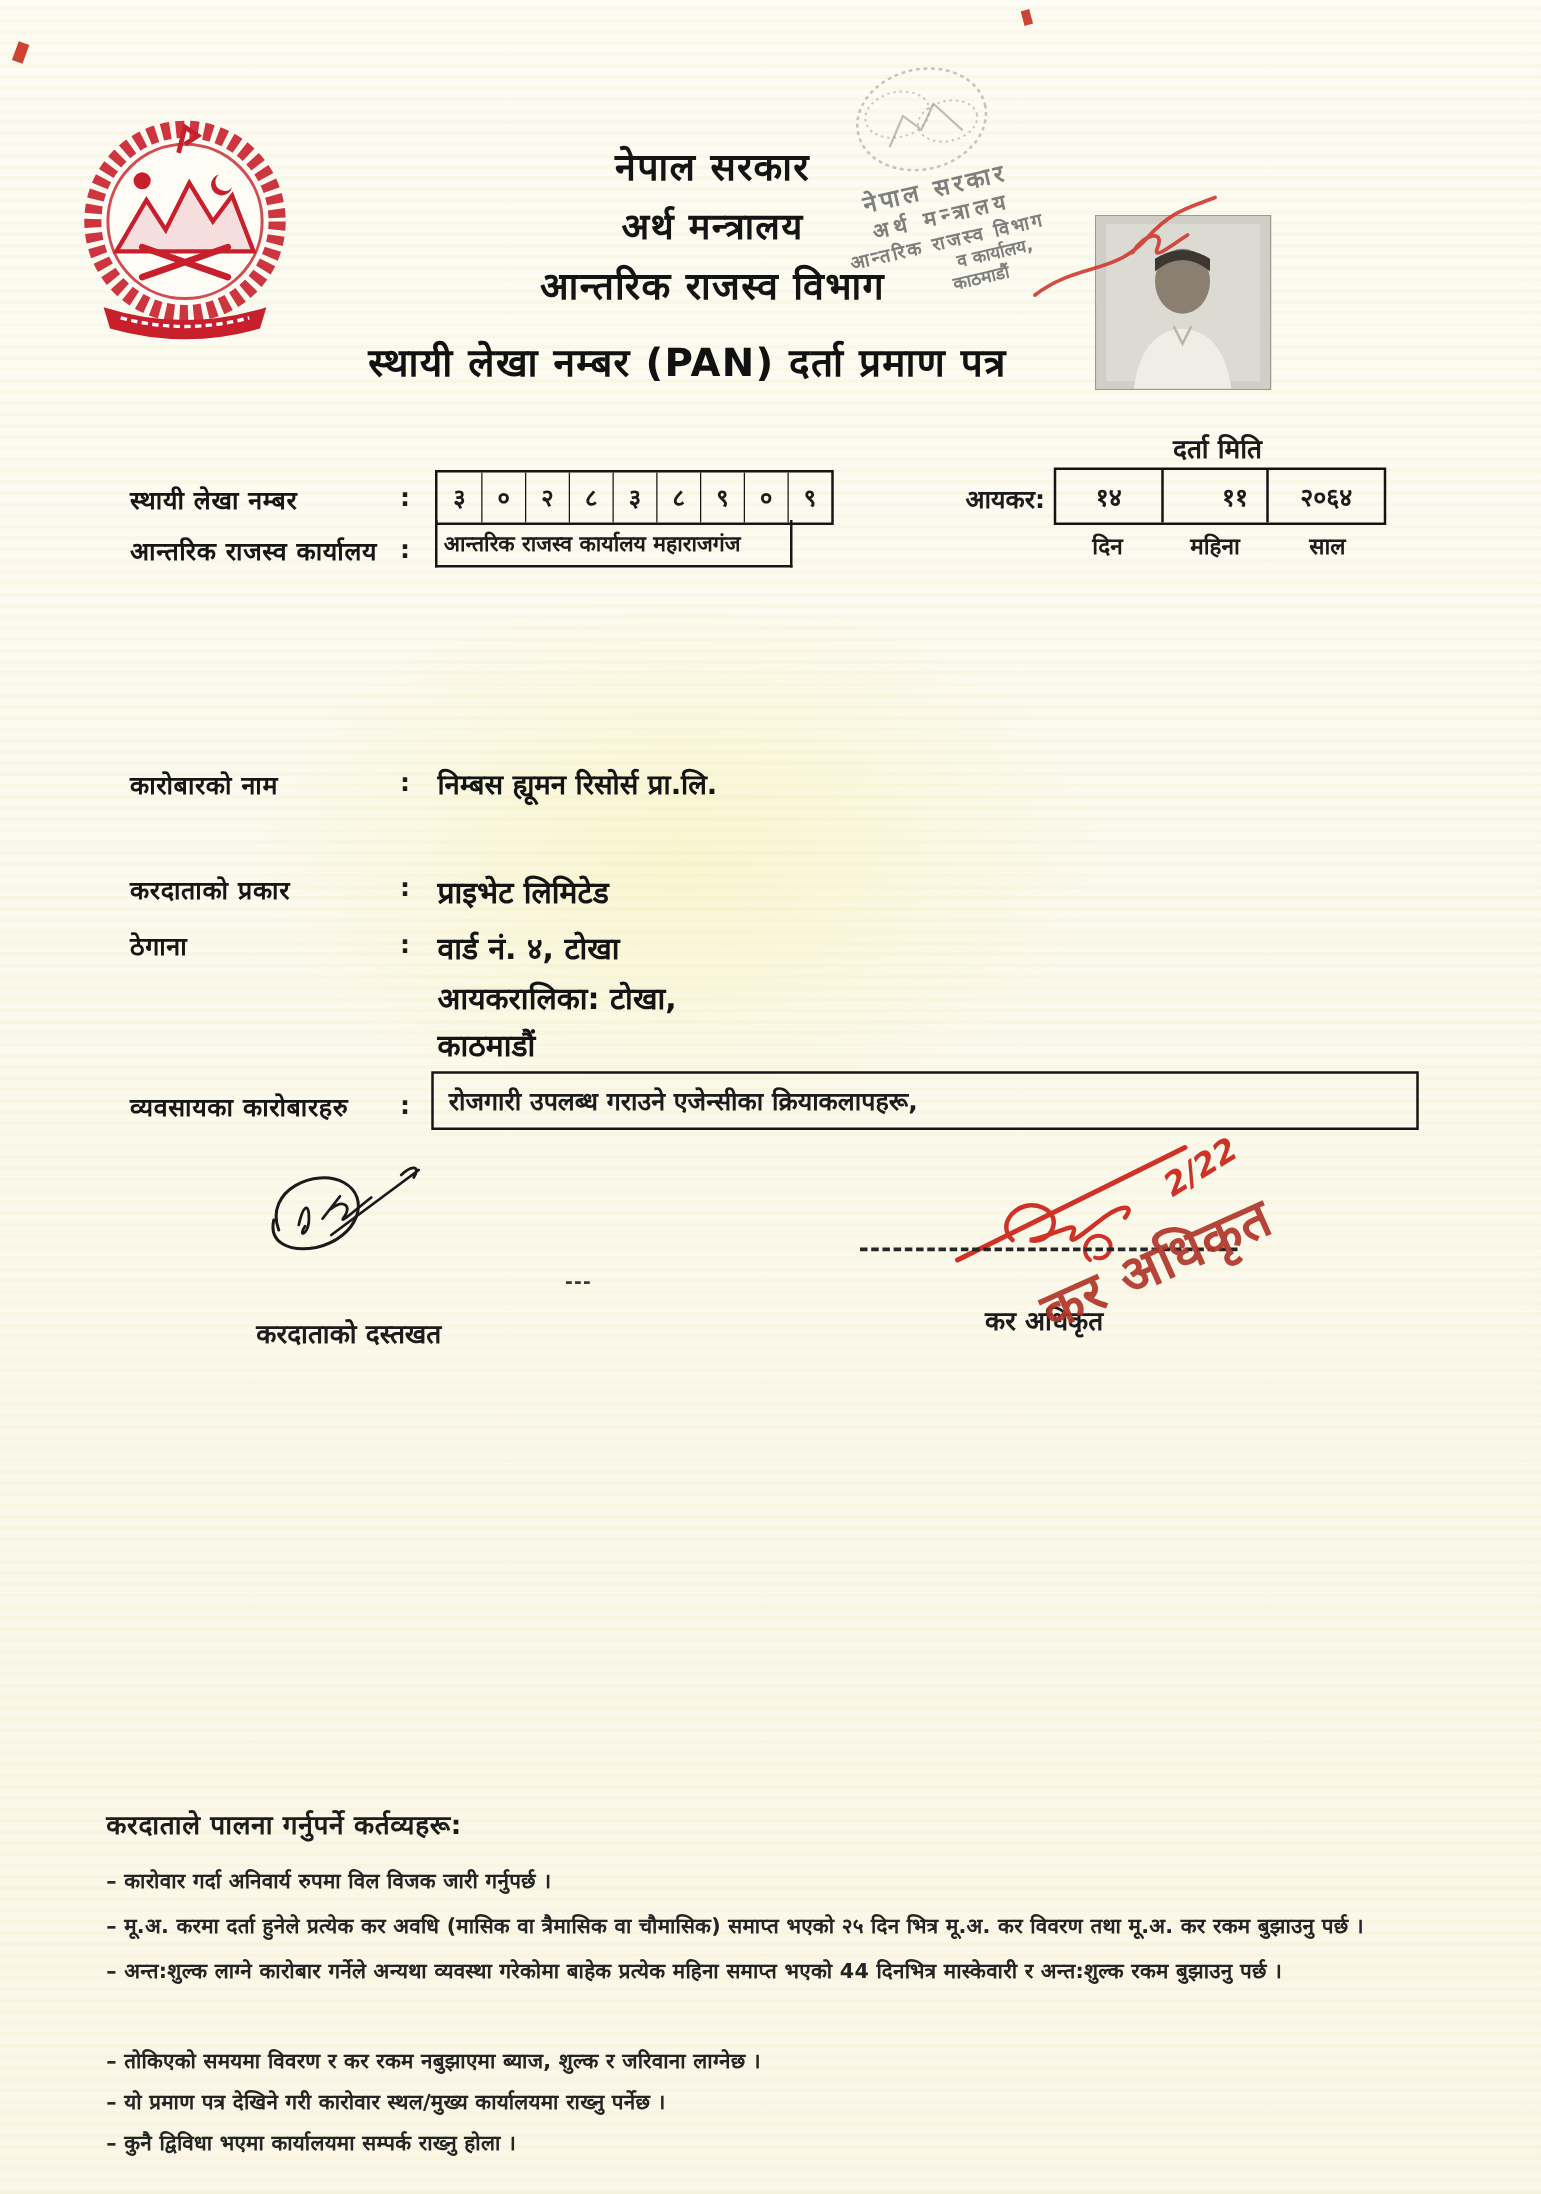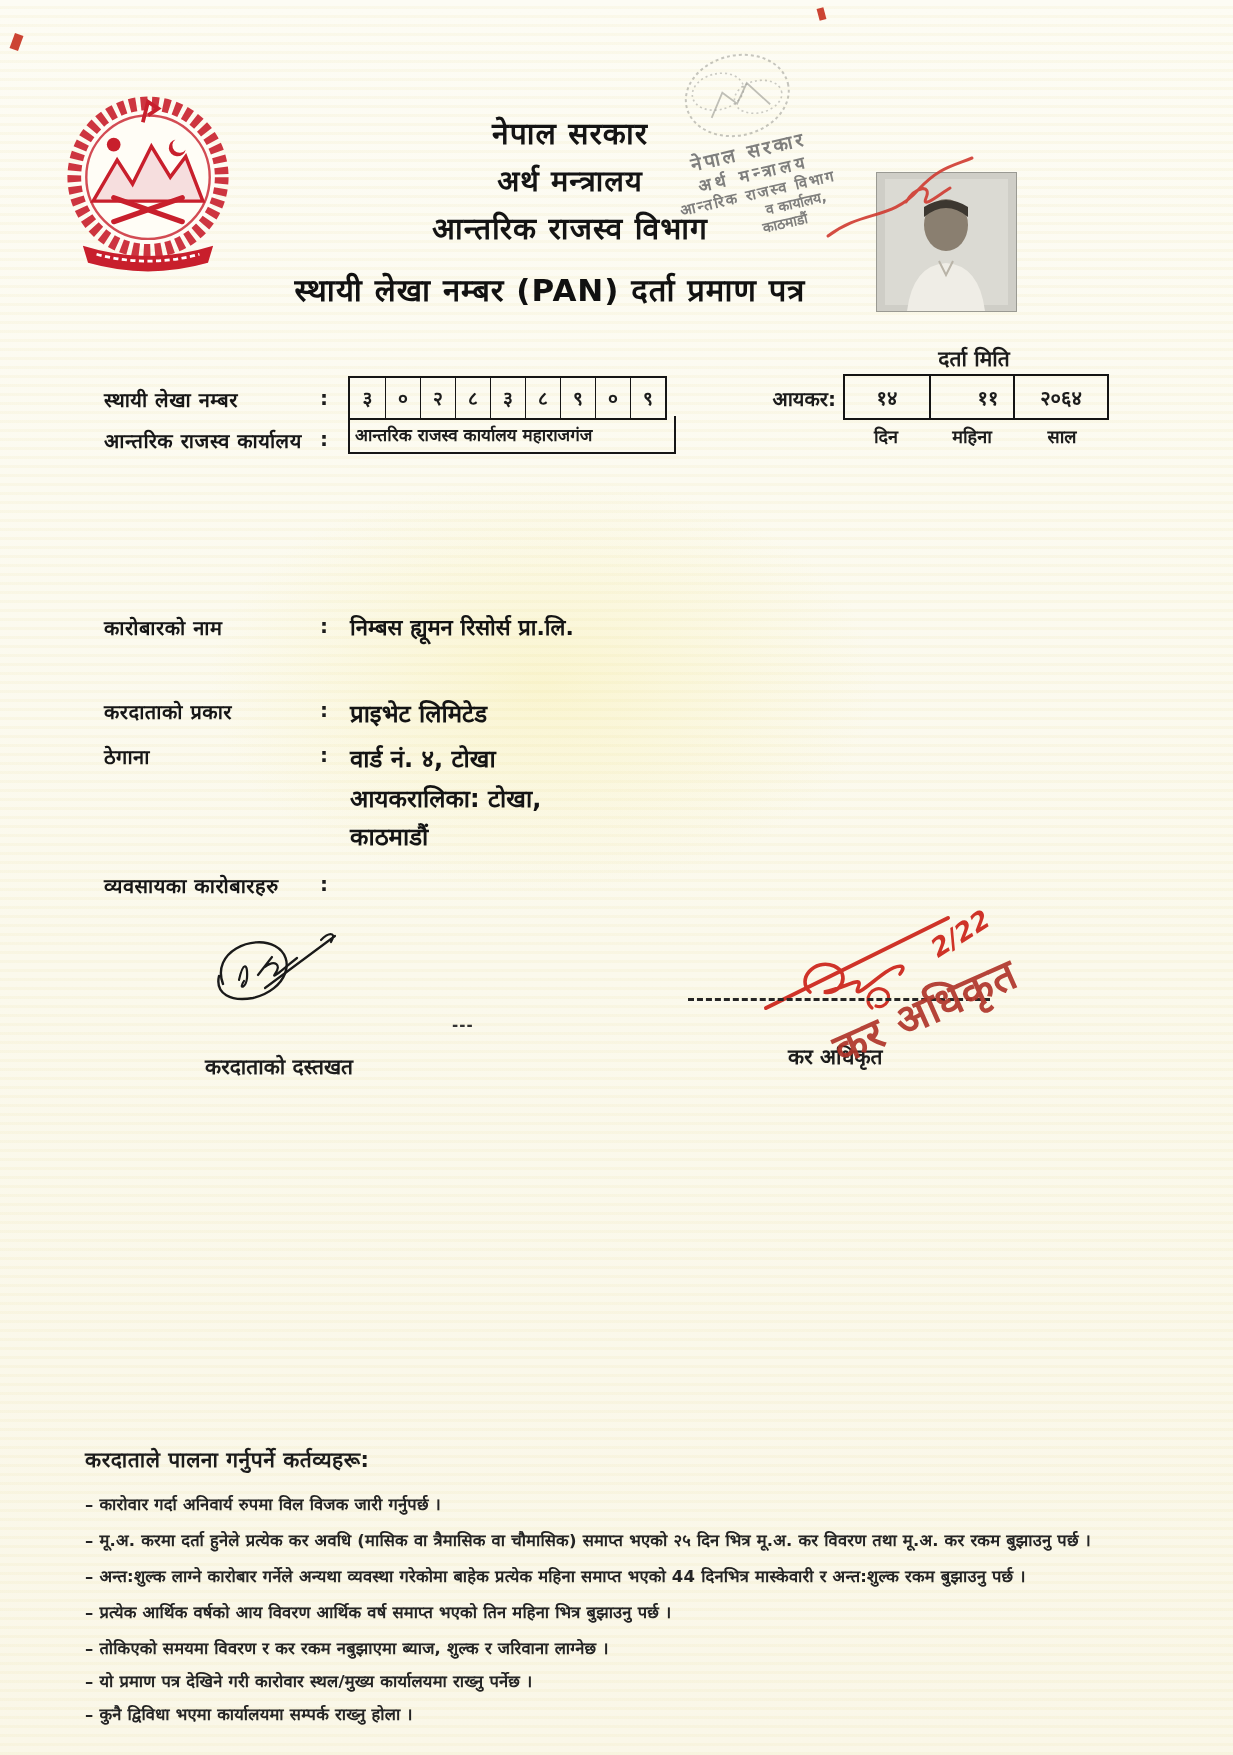--- a/index.html
+++ b/index.html
@@ -40,21 +40,21 @@
   .date-labels div { text-align:center; font-size:18px; font-weight:700;}
 
   
   .flabel { left:104px; font-size:20px; font-weight:700; color:#161616; letter-spacing:.5px;}
   .fcolon { left:320px; font-size:20px; font-weight:700;}
   .fvalue { left:350px; font-size:24px; font-weight:700; color:#141414;}
 
   .pan-grid { left:348px; top:376px; display:flex; border:2px solid #161616;}
   .pan-cell { width:35px; height:40px; display:flex; align-items:center; justify-content:center; font-size:19px; font-weight:700; border-left:1.8px solid #161616;}
   .pan-cell:first-child{ border-left:none; }
-  .office-box { left:348px; top:416px; width:328px; height:38px; border:2px solid #161616; border-top:none; display:flex; align-items:center; padding-left:5px; font-size:17px; font-weight:700; white-space:nowrap;}
+  .office-box { left:348px; top:416px; width:286px; height:38px; border:2px solid #161616; border-top:none; display:flex; align-items:center; padding-left:5px; font-size:17px; font-weight:700; white-space:nowrap;}
 
   .act-box { left:345px; top:857px; width:790px; height:47px; border:2px solid #161616; display:flex; align-items:center; padding-left:12px; font-size:20px; font-weight:700;}
 
   
   .dash-sep { left:452px; top:1016px; font-size:15px; font-weight:700; letter-spacing:1px; color:#333;}
   .sig-caption-left { left:205px; top:1052px; font-size:21px; font-weight:700;}
   .sig-line { left:688px; top:998px; width:302px; border-top:3.5px dashed #262626;}
   .sig-caption-right { left:788px; top:1042px; font-size:21px; font-weight:700;}
   .red-stamp-text { left:822px; top:960px; width:300px; transform:rotate(-24deg); font-size:42px; font-weight:700; color:#b0352a; letter-spacing:1px; opacity:.92;}
 
@@ -160,20 +160,21 @@
   <div class="abs fvalue" style="top:696px;">प्राइभेट लिमिटेड</div>
 
   <div class="abs flabel" style="top:743px;">ठेगाना</div>
   <div class="abs fcolon" style="top:743px;">:</div>
   <div class="abs fvalue" style="top:741px;">वार्ड नं. ४, टोखा</div>
   <div class="abs fvalue" style="top:781px;">आयकरालिका: टोखा,</div>
   <div class="abs fvalue" style="top:819px;">काठमाडौं</div>
 
   <div class="abs flabel" style="top:872px;">व्यवसायका कारोबारहरु</div>
   <div class="abs fcolon" style="top:872px;">:</div>
+  <div class="abs act-box">रोजगारी उपलब्ध गराउने एजेन्सीका क्रियाकलापहरू,</div>
 
   <svg class="abs" style="left:195px; top:922px;" width="165" height="100" viewBox="0 0 165 100">
     <path d="M28 62 C16 30 58 12 80 24 C102 36 92 68 58 76 C36 80 20 72 24 54" fill="none" stroke="#1a1a1a" stroke-width="2.4" stroke-linecap="round"></path>
     <path d="M44 58 c4 -18 9 -18 8 -2 c-1 10 -9 12 -3 3 m14 -6 l14 -18 m-7 10 c10 -8 17 -2 10 7 c-5 7 14 -10 22 -16" fill="none" stroke="#1a1a1a" stroke-width="2.2" stroke-linecap="round"></path>
     <path d="M70 66 L140 14 m-14 4 c8 -8 16 -8 10 2" fill="none" stroke="#1a1a1a" stroke-width="2.2" stroke-linecap="round"></path>
   </svg>
   <div class="abs dash-sep">---</div>
   <div class="abs sig-caption-left">करदाताको दस्तखत</div>
 
   <svg class="abs" style="left:752px; top:900px;" width="260" height="115" viewBox="0 0 260 115">
@@ -183,18 +184,17 @@
     <text x="186" y="58" transform="rotate(-32 186 58)" fill="#cf3328" font-size="26" font-style="italic" font-weight="600">2/22</text>
   </svg>
   <div class="abs sig-line"></div>
   <div class="abs sig-caption-right">कर अधिकृत</div>
   <div class="abs red-stamp-text">कर अधिकृत</div>
 
   <div class="abs duties-heading">करदाताले पालना गर्नुपर्ने कर्तव्यहरू:</div>
   <div class="abs duty-item" style="top:1492px;">– कारोवार गर्दा अनिवार्य रुपमा विल विजक जारी गर्नुपर्छ ।</div>
   <div class="abs duty-item" style="top:1528px;">– मू.अ. करमा दर्ता हुनेले प्रत्येक कर अवधि (मासिक वा त्रैमासिक वा चौमासिक) समाप्त भएको २५ दिन भित्र मू.अ. कर विवरण तथा मू.अ. कर रकम बुझाउनु पर्छ ।</div>
   <div class="abs duty-item" style="top:1564px;">– अन्त:शुल्क लाग्ने कारोबार गर्नेले अन्यथा व्यवस्था गरेकोमा बाहेक प्रत्येक महिना समाप्त भएको 44 दिनभित्र मास्केवारी र अन्त:शुल्क रकम बुझाउनु पर्छ ।</div>
-  <div class="abs duty-item" style="top:1600px;">– प्रत्येक आर्थिक वर्षको आय विवरण आर्थिक वर्ष समाप्त भएको तिन महिना भित्र बुझाउनु पर्छ ।</div>
   <div class="abs duty-item" style="top:1636px;">– तोकिएको समयमा विवरण र कर रकम नबुझाएमा ब्याज, शुल्क र जरिवाना लाग्नेछ ।</div>
   <div class="abs duty-item" style="top:1669px;">– यो प्रमाण पत्र देखिने गरी कारोवार स्थल/मुख्य कार्यालयमा राख्नु पर्नेछ ।</div>
   <div class="abs duty-item" style="top:1702px;">– कुनै द्विविधा भएमा कार्यालयमा सम्पर्क राख्नु होला ।</div>
 
 </div>
 
 </body></html>

